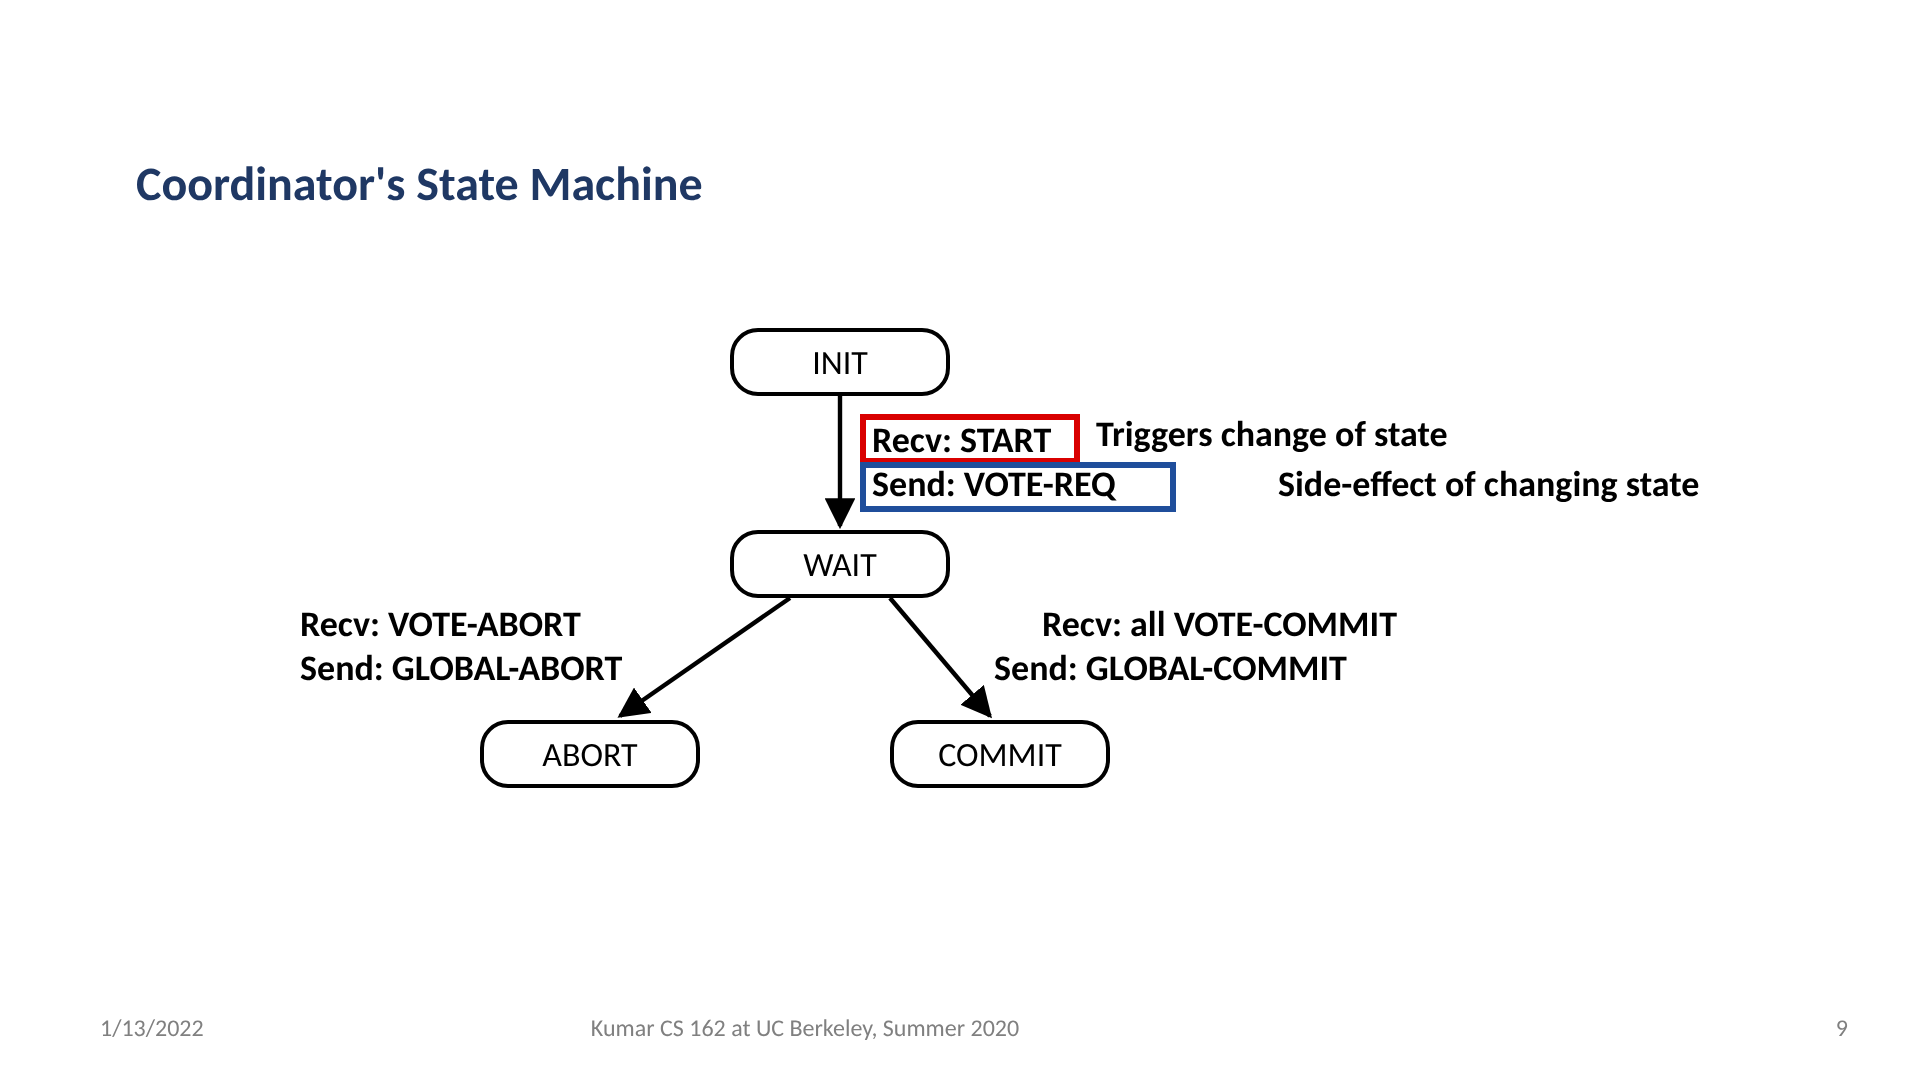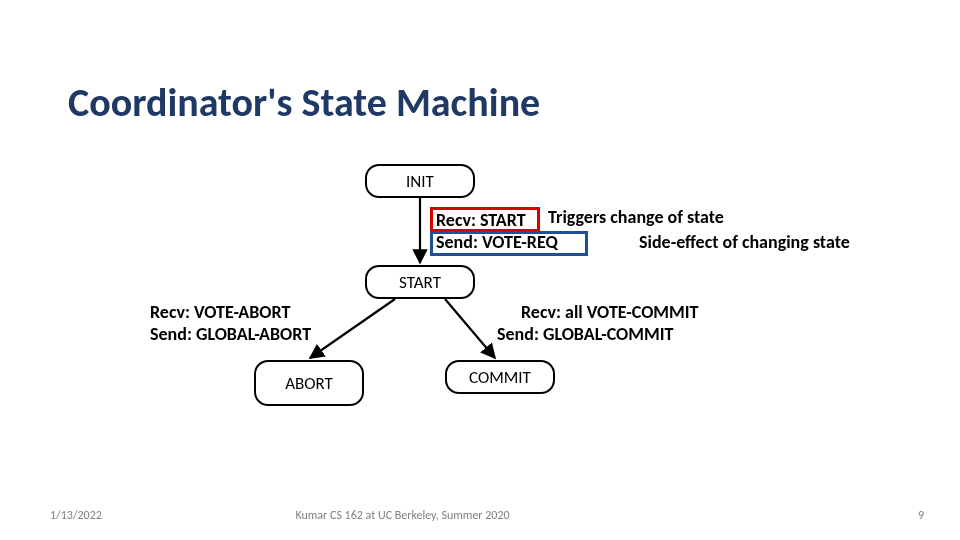--- a/index.html
+++ b/index.html
@@ -10,21 +10,21 @@
     background: #ffffff;
     font-family: "Calibri", "Segoe UI", Arial, sans-serif;
     color: #000;
     position: relative;
     overflow: hidden;
   }
   .title {
     position: absolute;
     left: 68px;
     top: 78px;
-    font-size: 40px;
+    font-size: 24px;
     font-weight: 700;
     color: #1f3864;
   }
   .node {
     position: absolute;
     border: 2.5px solid #000;
     border-radius: 14px;
     background: #fff;
     text-align: center;
     font-size: 17px;
@@ -88,24 +88,24 @@
 </head>
 <body>
 
 <div class="title">Coordinator's State Machine</div>
 
 <div class="node" style="left:365px; top:164px; width:110px; height:34px;">
   <span>INIT</span>
 </div>
 
 <div class="node" style="left:365px; top:265px; width:110px; height:34px;">
-  <span>START</span>
+  <span>WAIT</span>
 </div>
 
-<div class="node" style="left:254px; top:360px; width:110px; height:46px;text-align:right;">
+<div class="node" style="left:240px; top:360px; width:110px; height:34px;text-align:right;">
   <span>ABORT</span>
 </div>
 
 <div class="node" style="left:445px; top:360px; width:110px; height:34px;">
   <span>COMMIT</span>
 </div>
 
 <svg class="edges">
   <defs>
     <marker id="arrow" viewBox="0 0 10 10" refX="9" refY="5" markerWidth="7" markerHeight="7" orient="auto-start-reverse">

